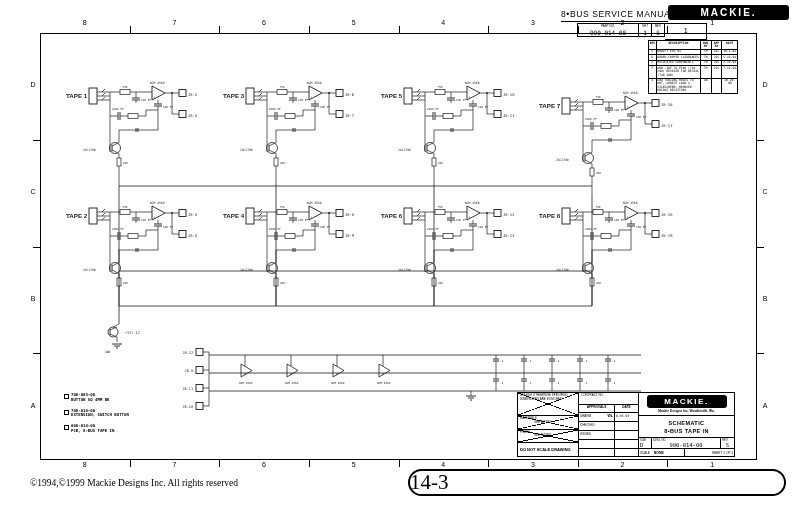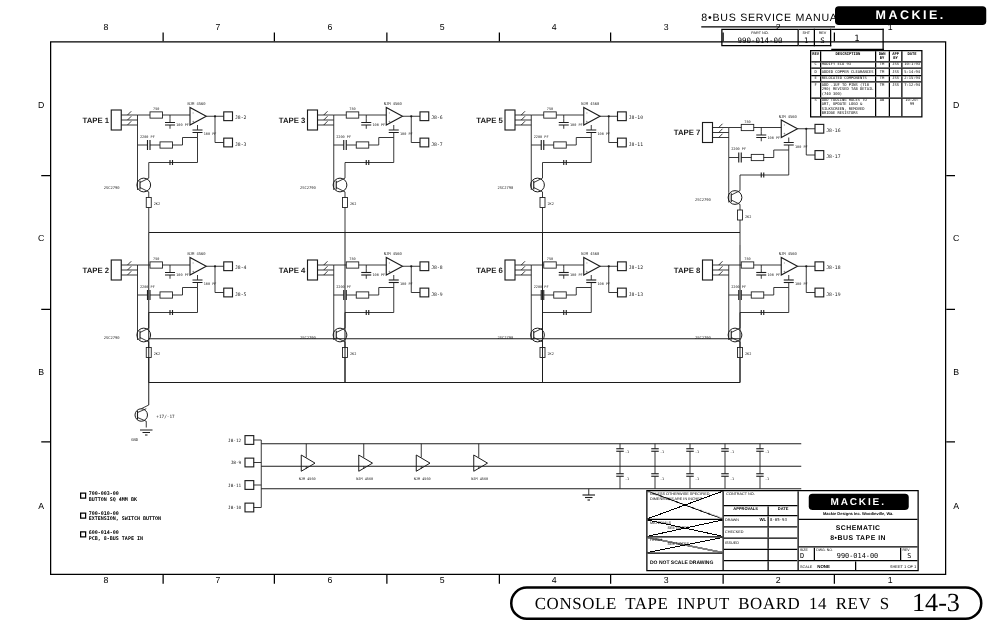--- a/index.html
+++ b/index.html
@@ -890,23 +890,23 @@
           <span style="font-size:3.5px;font-weight:bold">NONE</span>
         </div>
         <div class="tb-bot-c" style="flex:1; display:flex; align-items:center; justify-content:flex-end">
           <span style="font-size:3.2px">SHEET 1 OF 1</span>
         </div>
       </div>
     </div>
   </div>
 
   <div id="footer-box" class="abs">
-    <div id="footer-title">CONSOLE TAPE INPUT BOARD 14 REV S</div>
     <div id="footer-page">14-3</div>
   </div>
+  <div id="copyright" class="abs">©1994,©1999 Mackie Designs Inc. All rights reserved</div>
 
 <div>
       <div class="abs zone-num" style="left: 74.8125px; top: 19px;">8</div>
       <div class="abs zone-num" style="left: 74.8125px; top: 461px;">8</div>
       <div class="abs zone-num" style="left: 164.438px; top: 19px;">7</div>
       <div class="abs zone-num" style="left: 164.438px; top: 461px;">7</div>
       <div class="abs zone-num" style="left: 254.062px; top: 19px;">6</div>
       <div class="abs zone-num" style="left: 254.062px; top: 461px;">6</div>
       <div class="abs zone-num" style="left: 343.688px; top: 19px;">5</div>
       <div class="abs zone-num" style="left: 343.688px; top: 461px;">5</div>

